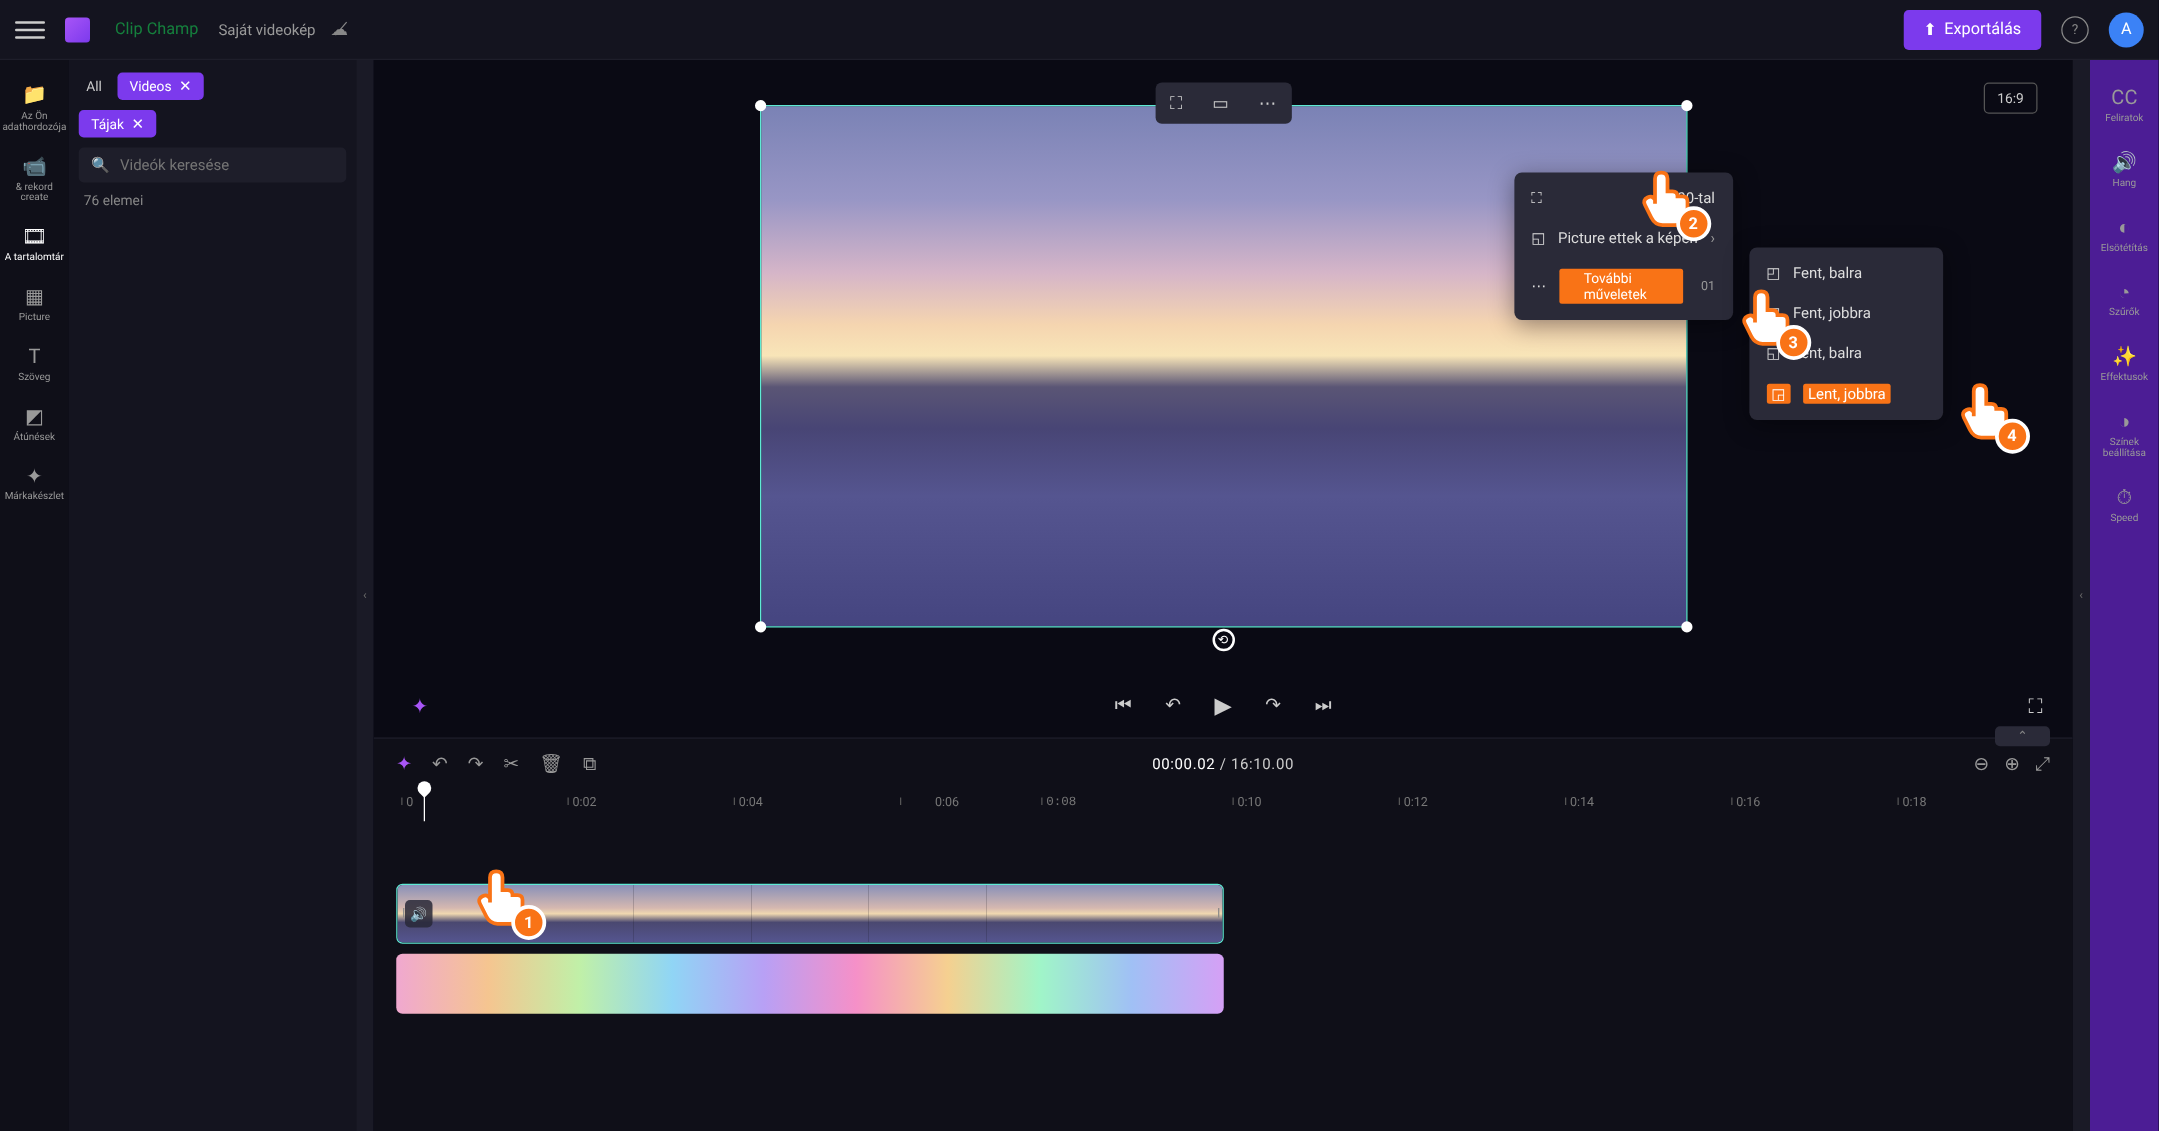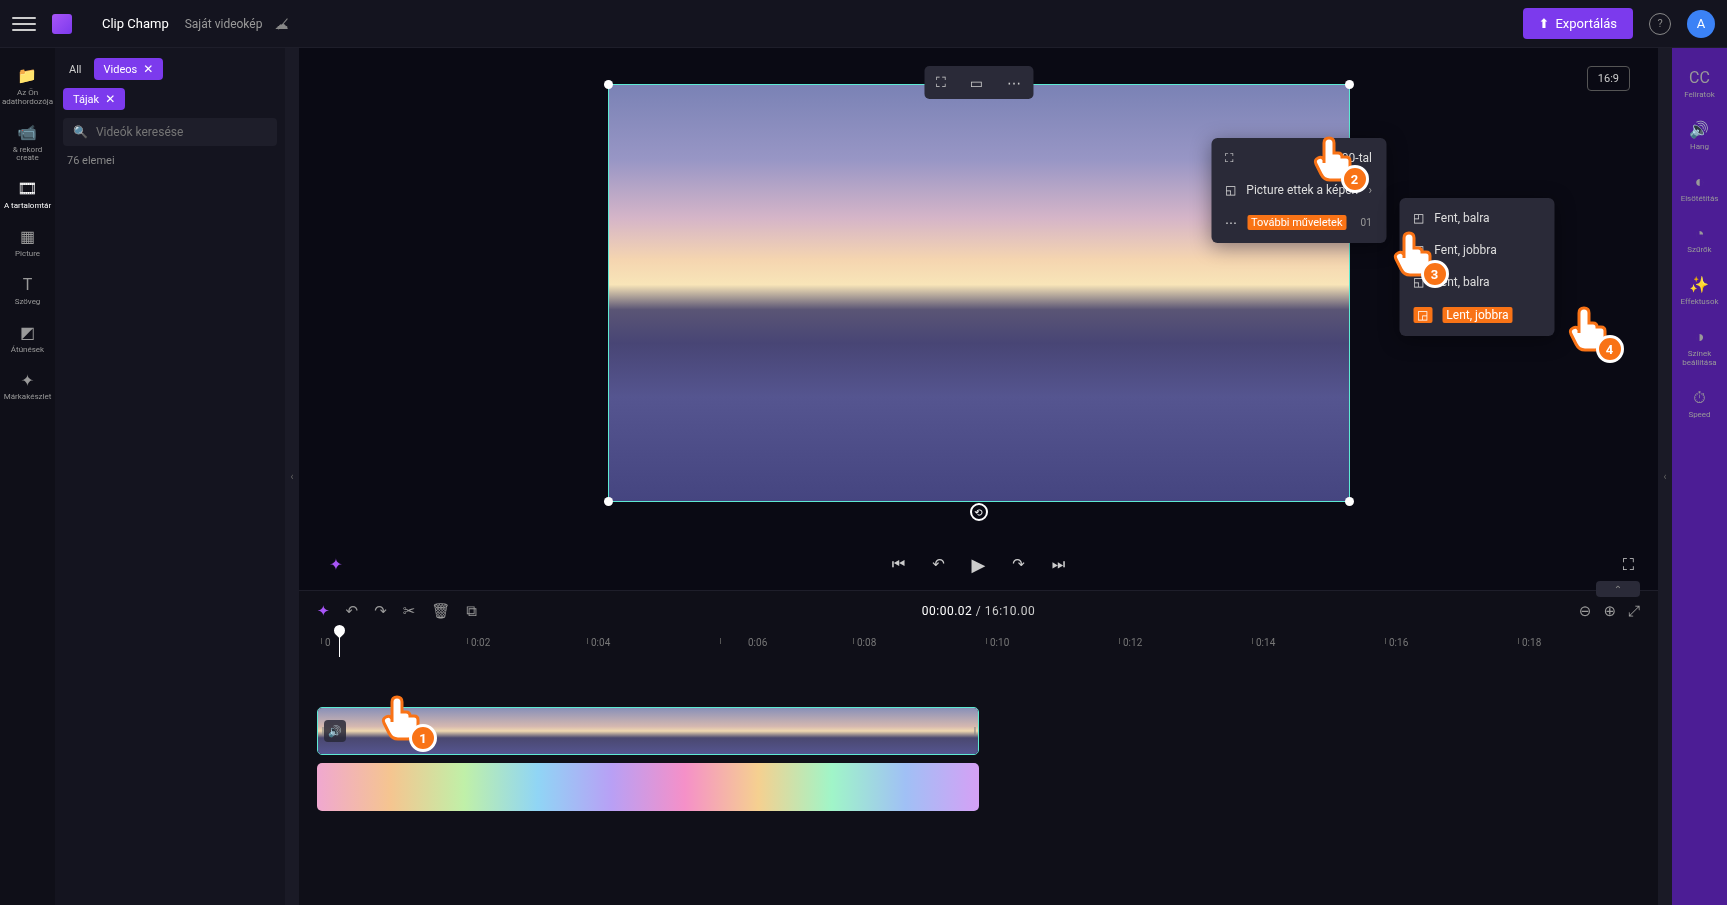--- a/index.html
+++ b/index.html
@@ -1,21 +1,21 @@
 <!DOCTYPE html>
 <html><head>
 <meta charset="utf-8">
 <style>
 *{box-sizing:border-box;margin:0;padding:0;font-family:-apple-system,BlinkMacSystemFont,"Segoe UI",Roboto,sans-serif}
 body{background:#0a0a14;color:#e0e0e8;overflow:hidden;width:1727px;height:905px;font-size:12px}
 .topbar{height:48px;background:#14141f;display:flex;align-items:center;padding:0 12px;gap:16px;border-bottom:1px solid #1e1e2a}
 .hamburger{width:24px;height:24px;display:flex;flex-direction:column;justify-content:center;gap:4px;cursor:pointer}
 .hamburger span{height:2px;background:#ccc;border-radius:1px}
 .app-logo{width:20px;height:20px;background:linear-gradient(135deg,#a855f7,#7c3aed);border-radius:3px}
-.topbar-title{font-size:13px;color:#ffffff;margin-left:14px}
+.topbar-title{font-size:13px;color:#15803d;margin-left:4px}
 .topbar-sub{font-size:12px;color:#999}
 .topbar-spacer{flex:1}
 .export-btn{background:#7c3aed;color:#fff;border:none;padding:8px 16px;border-radius:4px;font-size:13px;display:flex;align-items:center;gap:6px;cursor:pointer}
 .help-icon{width:22px;height:22px;border:1.5px solid #888;border-radius:50%;display:flex;align-items:center;justify-content:center;color:#888;font-size:11px;cursor:pointer}
 .avatar{width:28px;height:28px;border-radius:50%;background:#3b82f6;display:flex;align-items:center;justify-content:center;color:#fff;font-size:13px;cursor:pointer}
 .layout{display:flex;height:calc(905px - 48px)}
 .left-rail{width:55px;background:#0f0f18;display:flex;flex-direction:column;align-items:center;padding-top:12px;gap:4px}
 .rail-item{width:55px;display:flex;flex-direction:column;align-items:center;gap:3px;padding:6px 2px;cursor:pointer;color:#999;font-size:8px;text-align:center;line-height:1.1}
 .rail-item.active{color:#fff}
 .rail-icon{width:20px;height:20px;display:flex;align-items:center;justify-content:center;font-size:16px}
@@ -41,21 +41,21 @@
 .stage-tool{padding:8px 12px;cursor:pointer;color:#ccc;font-size:14px;display:flex;align-items:center}
 .aspect-badge{position:absolute;top:18px;right:28px;border:1px solid #555;padding:5px 10px;border-radius:4px;font-size:11px;color:#ccc;cursor:pointer}
 .canvas-area{flex:1;display:flex;align-items:center;justify-content:center;position:relative}
 .canvas{width:742px;height:418px;background:linear-gradient(180deg,#7a82b5 0%,#9896c5 18%,#d5b5c8 32%,#f5d5b0 42%,#f8e5b8 48%,#5a5575 54%,#484575 62%,#555590 75%,#454580 100%);border:1.5px solid #5eead4;position:relative}
 .handle{position:absolute;width:9px;height:9px;background:#fff;border-radius:50%}
 .h-tl{top:-5px;left:-5px}.h-tr{top:-5px;right:-5px}.h-bl{bottom:-5px;left:-5px}.h-br{bottom:-5px;right:-5px}
 .rotate-handle{position:absolute;bottom:-20px;left:50%;transform:translateX(-50%);width:18px;height:18px;border:2px solid #fff;border-radius:50%;display:flex;align-items:center;justify-content:center;font-size:10px;color:#fff;cursor:pointer}
 .ctx-menu{position:absolute;top:90px;left:50%;margin-left:320px;transform:translateX(-50%);background:#2a2a38;border-radius:6px;padding:4px 0;width:175px;z-index:20;box-shadow:0 4px 20px rgba(0,0,0,.4)}
 .ctx-item{padding:9px 14px;display:flex;align-items:center;gap:10px;cursor:pointer;font-size:12px;color:#ddd;position:relative}
 .ctx-sub-arrow{margin-left:auto;color:#999}
-.ctx-hl{background:#f97316;color:#fff;padding:1px 4px;border-radius:2px;font-size:11px}
+.ctx-hl{background:#f97316;color:#fff;padding:1px 20px;border-radius:2px;font-size:11px}
 .submenu{position:absolute;top:150px;left:50%;margin-left:498px;transform:translateX(-50%);background:#2a2a38;border-radius:6px;padding:4px 0;width:155px;z-index:21;box-shadow:0 4px 20px rgba(0,0,0,.4)}
 .sub-item{padding:9px 14px;display:flex;align-items:center;gap:10px;cursor:pointer;font-size:12px;color:#ddd}
 .sub-item.hl span{background:#f97316;color:#fff;padding:1px 4px;border-radius:2px}
 .click-hand{position:absolute;z-index:30;pointer-events:none}
 .hand-svg{width:60px;height:60px}
 .click-num{position:absolute;bottom:-5px;right:-5px;width:28px;height:28px;background:#f97316;border:3px solid #fff;border-radius:50%;display:flex;align-items:center;justify-content:center;color:#fff;font-weight:700;font-size:13px}
 .transport{height:52px;display:flex;align-items:center;padding:0 24px;gap:14px}
 .transport-center{position:absolute;left:50%;transform:translateX(-50%);display:flex;gap:18px;align-items:center}
 .t-btn{width:22px;height:22px;cursor:pointer;color:#ccc;display:flex;align-items:center;justify-content:center;font-size:15px}
 .play-btn{font-size:18px}
@@ -265,24 +265,24 @@
         </div>
         <div class="tl-zoom">
           <div class="tl-tool">⊖</div>
           <div class="tl-tool">⊕</div>
           <div class="tl-tool">⤢</div>
         </div>
       </div>
       <div class="ruler" id="ruler">
         <div class="playhead"></div>
       <div class="tick" style="left: 8px;">0</div>
-          <div class="tick" style="left: 154px; text-align: right;">0:02</div>
+          <div class="tick" style="left: 141px; text-align: right;">0:02</div>
           <div class="tick" style="left: 274px;">0:04</div>
           <div class="tick" style="left: 407px; padding-left: 24px;">0:06</div>
-          <div class="tick" style="left: 540px;">0:08</div>
+          <div class="tick" style="left: 520px; font-family: Liberation Mono, monospace;">0:08</div>
           <div class="tick" style="left: 673px;">0:10</div>
           <div class="tick" style="left: 806px;">0:12</div>
           <div class="tick" style="left: 939px;">0:14</div>
           <div class="tick" style="left: 1072px;">0:16</div>
           <div class="tick" style="left: 1205px;">0:18</div>
         </div>
       <div class="tracks">
         <div class="track track-video">
           <div class="track-edge te-l">||</div>
           <div class="track-speaker">🔊</div>

